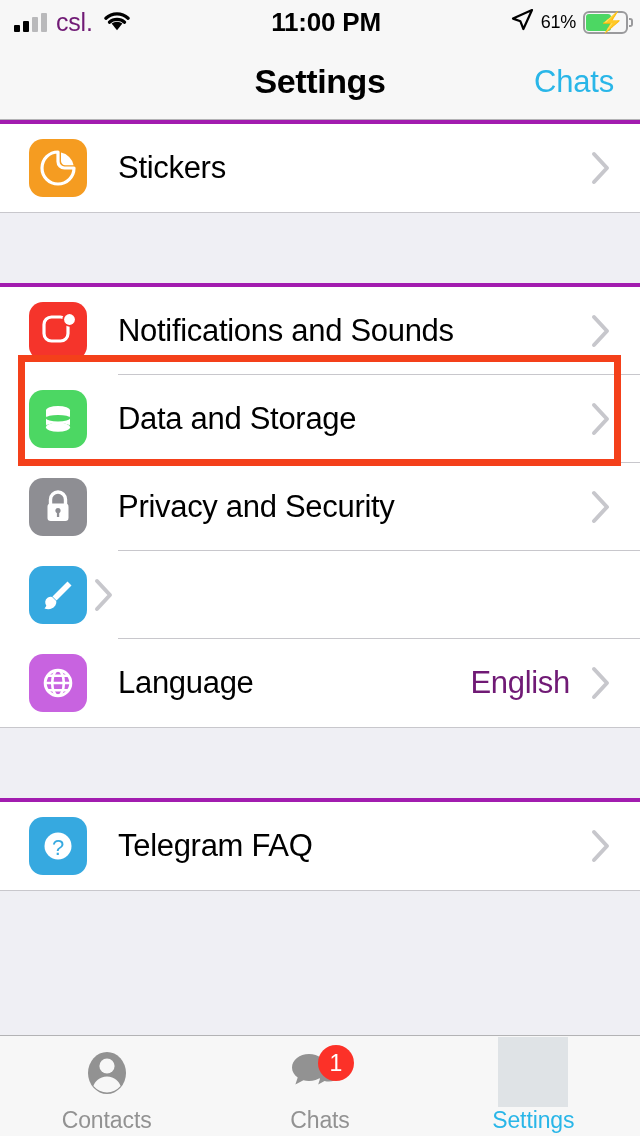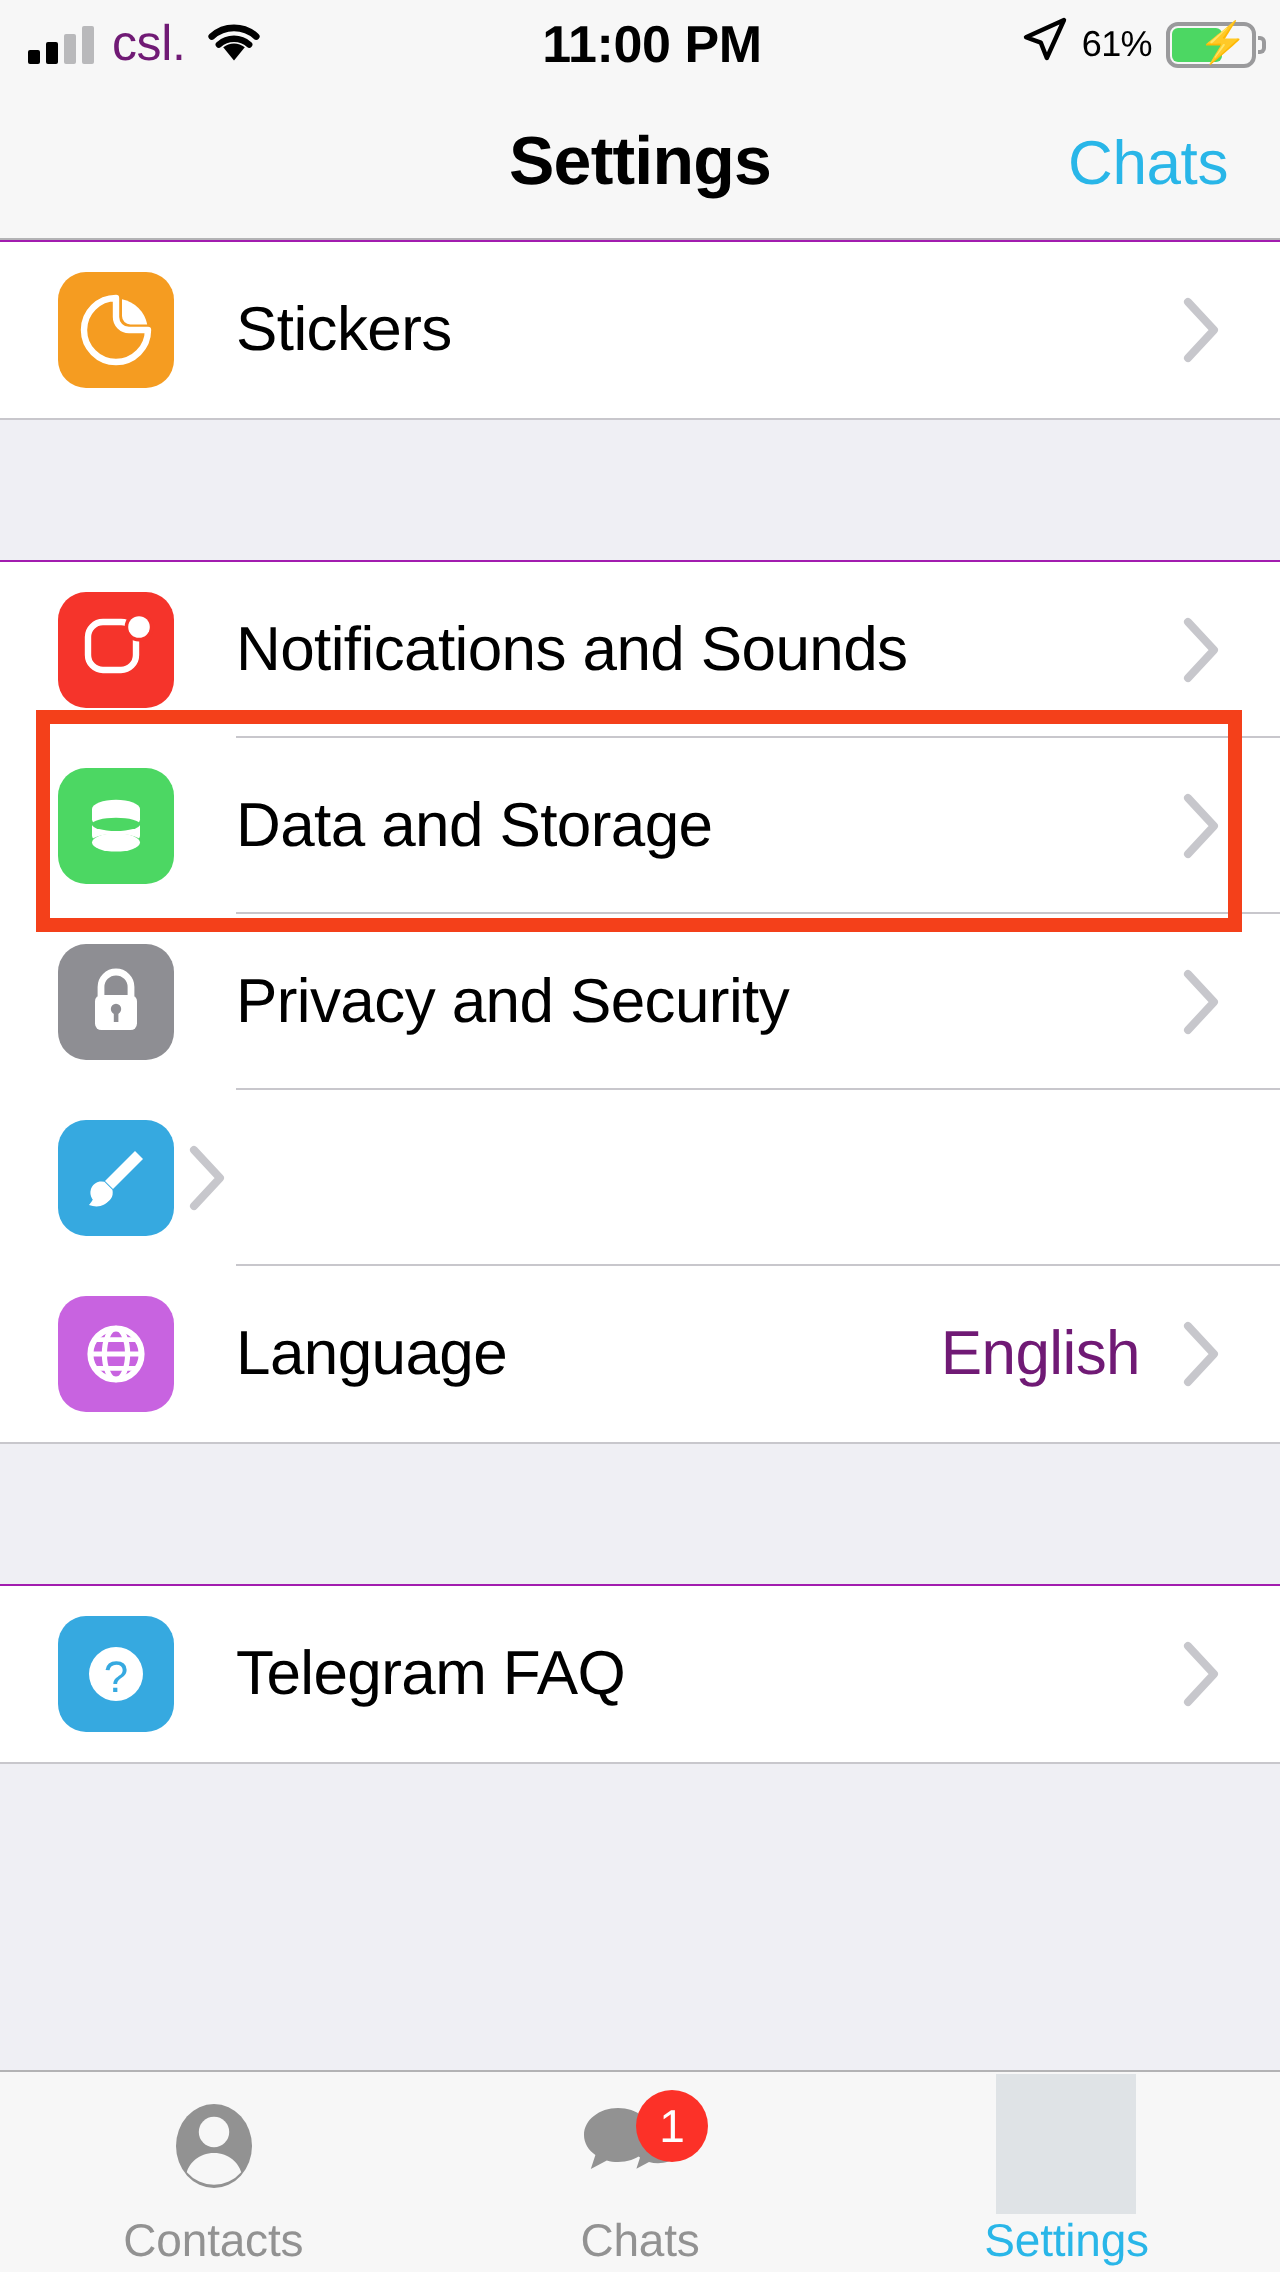--- a/index.html
+++ b/index.html
@@ -51,21 +51,21 @@
     font-size: 34px; font-weight: 700; color: #000; letter-spacing: -0.4px;
   }
   .nav-edit {
     position: absolute; right: 26px; top: 0; height: 75px;
     display: flex; align-items: center;
     font-size: 31px; color: #29b6e8; letter-spacing: -0.2px;
   }
 
   
   .scroller { position: absolute; top: 120px; left: 0; width: 640px; height: 915px; background: #efeff4; }
-  .section { background: #fff; border-top: 1px solid #a21caf; border-bottom: 1px solid #c8c7cc; }
+  .section { background: #fff; border-top: 4px solid #a21caf; border-bottom: 1px solid #c8c7cc; }
   .gap { height: 70px; background: #efeff4; }
 
   .row { position: relative; height: 88px; display: flex; align-items: center; background: #fff; }
   .row .sep { position: absolute; left: 118px; right: 0; bottom: 0; height: 1px; background: #c8c7cc; }
   .row:last-child .sep { display: none; }
 
   .row-icon {
     width: 58px; height: 58px; margin-left: 29px; border-radius: 14px;
     position: relative; flex: 0 0 auto; overflow: hidden;
   }

